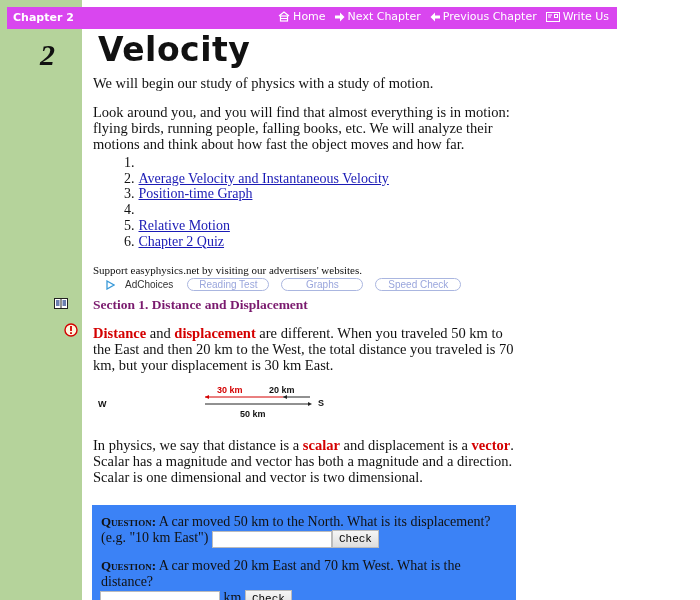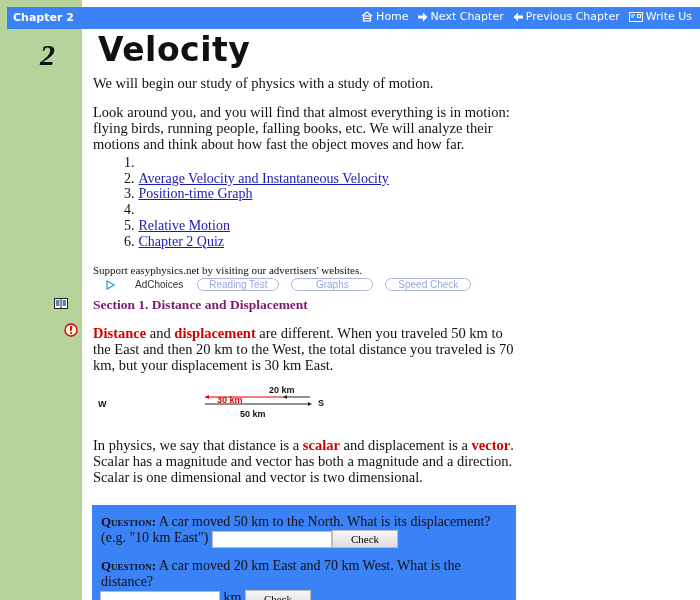--- a/index.html
+++ b/index.html
@@ -7,22 +7,22 @@
       width: 700px; height: 600px; overflow: hidden; position: relative;
       background: #ffffff;
       font-family: "Liberation Serif", serif;
       color: #111;
     }
     .sidebar {
       position: absolute; left: 0; top: 0; width: 82px; height: 600px;
       background: #b5d39b;
     }
     .topbar {
-      position: absolute; left: 7px; top: 7px; width: 693px; height: 22px;
-      background: #3b82f6;
+      position: absolute; left: 7px; top: 7px; width: 610px; height: 22px;
+      background: #d946ef;
       color: #fff;
       font-family: "DejaVu Sans", sans-serif;
       font-size: 11px;
     }
     .topbar .chapter-label {
       position: absolute; left: 6px; top: 4px; font-weight: bold; font-size: 11px;
     }
     .topbar .nav {
       position: absolute; right: 8px; top: 3px; display: flex; gap: 9px; font-size: 11px;
       align-items: center;
@@ -37,21 +37,21 @@
       position: absolute; left: 98px; top: 30px; font-family: "DejaVu Sans", sans-serif;
       font-weight: bold; font-size: 33px; letter-spacing: 0.5px;
     }
     .p1 { position: absolute; left: 93px; top: 75px; font-size: 14.5px; }
     .p2 { position: absolute; left: 93px; top: 104px; width: 420px; font-size: 14.5px; line-height: 16px; }
     .toc { position: absolute; left: 124px; top: 155px; margin: 0; padding: 0; list-style: none; font-size: 14px; line-height: 15.7px; }
     .toc li { display: flex; gap: 4px; }
     .toc a { color: #1a1ab5; text-decoration: underline; cursor: pointer; }
     .support { position: absolute; left: 93px; top: 264px; font-size: 11px; }
     .adrow { position: absolute; left: 106px; top: 278px; display: flex; align-items: center; font-family: "Liberation Sans", sans-serif; font-size: 10px; }
-    .adchoices { display: flex; align-items: center; gap: 20px; color: #333; margin-right: 14px; }
+    .adchoices { display: flex; align-items: center; gap: 10px; color: #333; margin-right: 14px; }
     .adbtn {
       border: 1px solid #aab6e0; border-radius: 8px; color: #9aa6dc;
       height: 11px; line-height: 11px; text-align: center; font-size: 10px; margin-right: 12px;
       cursor: pointer;
     }
     .section-title { position: absolute; left: 93px; top: 297px; font-size: 13.5px; font-weight: bold; color: #7a1a6e; }
     .book-icon { position: absolute; left: 54px; top: 298px; }
     .warn-icon { position: absolute; left: 64px; top: 323px; }
     .p3 { position: absolute; left: 93px; top: 325px; width: 430px; font-size: 14.5px; line-height: 16px; }
     .red { color: #d40000; font-weight: bold; }
@@ -61,21 +61,21 @@
       position: absolute; left: 92px; top: 505px; width: 424px; height: 95px;
       background: #3b82f6;
     }
     .q { position: absolute; left: 9px; font-size: 14px; line-height: 16px; }
     .q .qlabel { font-variant: small-caps; font-weight: bold; font-size: 13px; }
     .q input {
       border: 1px solid #bbb; height: 15px; padding: 0 2px; font-size: 12px; vertical-align: middle;
       background: #fff;
     }
     .q button {
-      font-family: Liberation Serif, serif; font-size: 11px; height: 18px; padding: 0 18px;
+      font-family: Liberation Mono, monospace; font-size: 11px; height: 18px; padding: 0 6px;
       border: 1px solid #bbb; background: linear-gradient(#f6f6f6, #dedede); vertical-align: middle; cursor: pointer;
     }
   </style>
 </head>
 <body>
 
 <div class="sidebar"></div>
 
 <div class="topbar">
   <span class="chapter-label">Chapter 2</span>
@@ -166,21 +166,21 @@
 <svg class="warn-icon" width="14" height="14" viewBox="0 0 14 14">
   <circle cx="7" cy="7" r="6" fill="#fff6e0" stroke="#d40000" stroke-width="1.4"></circle>
   <rect x="6.1" y="3" width="1.8" height="5" fill="#d40000"></rect>
   <rect x="6.1" y="9.2" width="1.8" height="1.8" fill="#d40000"></rect>
 </svg>
 <div class="p3"><span class="red">Distance</span><span> and </span><span class="red">displacement</span><span> are different. When you traveled 50 km to the East and then 20 km to the West, the total distance you traveled is 70 km, but your displacement is 30 km East.</span></div>
 
 <div class="diagram">
   <span style="position:absolute;left:3px;top:16px;">W</span>
   <span style="position:absolute;left:223px;top:15px;">S</span>
-  <span style="position:absolute;left:122px;top:2px;color:#d40000;margin-top:10px;">30 km</span>
+  <span style="position:absolute;left:122px;top:2px;color:#d40000;">30 km</span>
   <span style="position:absolute;left:174px;top:2px;">20 km</span>
   <span style="position:absolute;left:145px;top:26px;">50 km</span>
   <svg style="position:absolute;left:0;top:0;" width="240" height="40" viewBox="0 0 240 40">
     <line x1="110" y1="14" x2="188" y2="14" stroke="#d40000" stroke-width="1"></line>
     <path d="M110 14 L114 12 L114 16 Z" fill="#d40000"></path>
     <line x1="188" y1="14" x2="215" y2="14" stroke="#222" stroke-width="1"></line>
     <path d="M188 14 L192 12 L192 16 Z" fill="#222"></path>
     <line x1="110" y1="21" x2="215" y2="21" stroke="#222" stroke-width="1"></line>
     <path d="M217 21 L213 19 L213 23 Z" fill="#222"></path>
   </svg>

